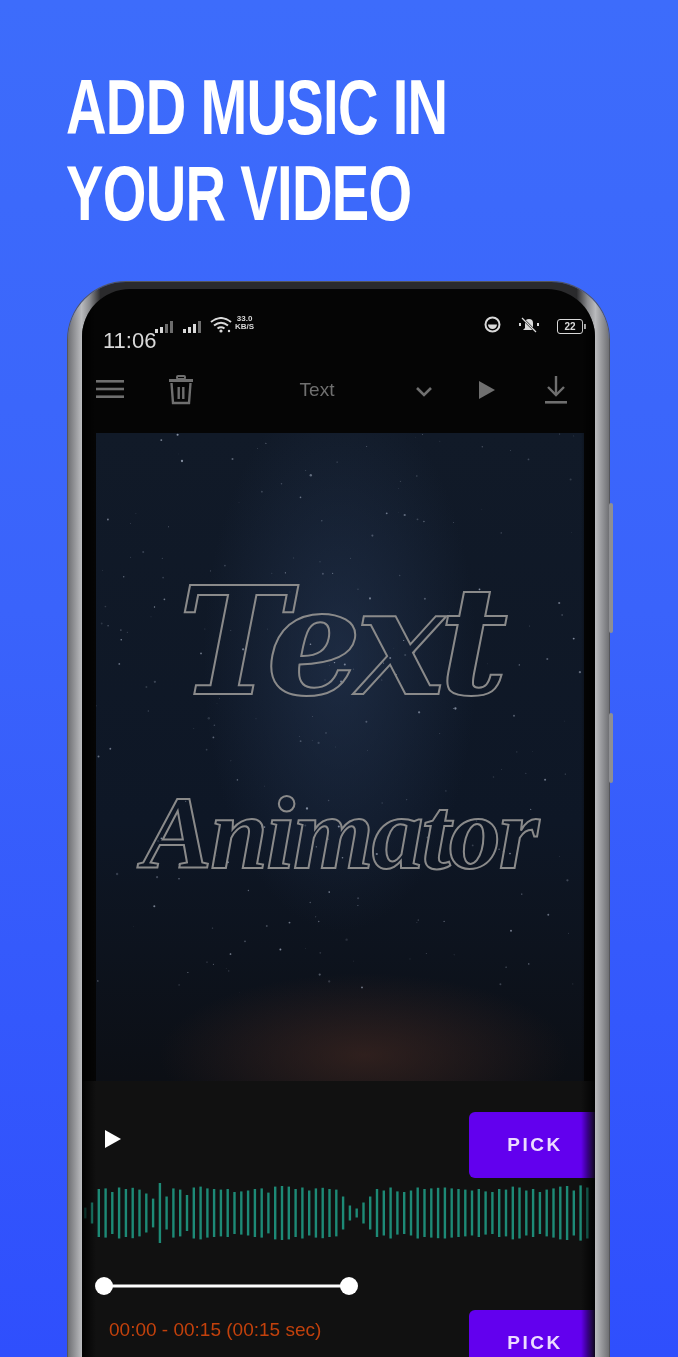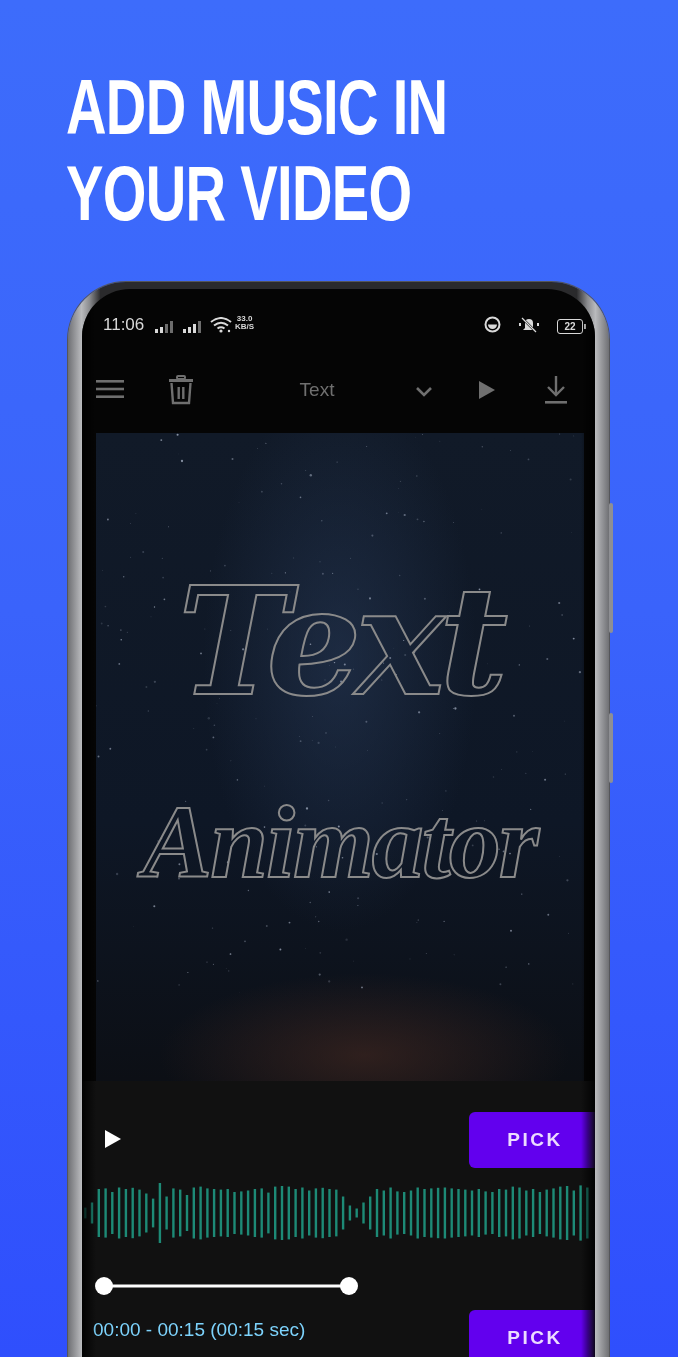--- a/index.html
+++ b/index.html
@@ -33,21 +33,21 @@
     border-radius:48px 48px 0 0; overflow:hidden; background:#050505;
   }
   .screen::before, .screen::after {
     content:""; position:absolute; top:0; bottom:0; width:14px; z-index:5; pointer-events:none;
   }
   .screen::before { left:0; background:linear-gradient(90deg, rgba(0,0,0,0.9), rgba(0,0,0,0)); }
   .screen::after { right:0; background:linear-gradient(270deg, rgba(0,0,0,0.9), rgba(0,0,0,0)); }
 
   
   .statusbar { position:absolute; left:0; top:22px; width:100%; height:28px; color:#d9d9d9; }
-  .sb-time { position:absolute; left:21px; top:4px; font-size:17px; }
+  .sb-time { position:absolute; left:21px; top:17px; font-size:22px; }
   .sb-signal { position:absolute; top:10px; height:12px; display:flex; align-items:flex-end; gap:2px; }
   .sb-signal i { display:block; width:3px; background:#d9d9d9; }
   .sb-signal i.dim { background:#6d6d6d; }
   .sb-sig1 { left:73px; } .sb-sig2 { left:101px; }
   .sb-wifi { position:absolute; left:128px; top:6px; }
   .sb-speed { position:absolute; left:153px; top:4px; font-size:8px; line-height:8px; font-weight:700; text-align:center; }
   .sb-right { position:absolute; right:12px; top:5px; display:flex; align-items:center; gap:18px; }
   .sb-battery { width:24px; height:13px; border:1.5px solid #d9d9d9; border-radius:3px; font-size:10px; font-weight:700; line-height:13px; text-align:center; color:#d9d9d9; position:relative; }
   .sb-battery::after { content:""; position:absolute; right:-4px; top:4px; width:2px; height:5px; background:#d9d9d9; }
 
@@ -67,38 +67,38 @@
       linear-gradient(180deg, #111a28 0%, #0e1726 60%, #0c0f15 100%);
     overflow:hidden;
   }
   .video svg.stars { position:absolute; left:0; top:0; }
   .title-text {
     position:absolute; left:0; width:100%; text-align:center;
     color:transparent; -webkit-text-stroke:2px #8a8a8a;
     font-family:"DejaVu Serif", serif; font-style:italic; font-weight:700;
   }
   .title-line1 { top:120px; font-size:150px; letter-spacing:-6px; }
-  .title-line2 { top:349px; font-size:104px; letter-spacing:-2px; font-family:"Liberation Serif", serif; }
+  .title-line2 { top:340px; font-size:104px; letter-spacing:-2px; font-family:"Liberation Serif", serif; }
 
   
   .panel { position:absolute; left:0; top:792px; width:100%; height:320px; background:#111111; }
   .audio-play { position:absolute; left:22px; top:48px; }
   .audio-name { position:absolute; left:69px; top:45px; font-size:21px; color:#e8e8e8; letter-spacing:0.3px; }
   .btn {
-    position:absolute; left:387px; width:140px; height:56px; border:none; border-radius:6px 0 0 6px;
+    position:absolute; left:387px; width:140px; height:66px; border:none; border-radius:6px 0 0 6px;
     background: linear-gradient(90deg, #6200ee 0%, #6200ee 85%, #a06cff 100%);
     color:#ecdcff; font-family:"Liberation Sans", sans-serif; font-weight:700; font-size:19px; letter-spacing:2.5px;
     padding:0 8px 0 16px; text-align:left;
   }
   .btn span { display:block; width:100px; text-align:center; }
   .btn-pick { top:31px; }
   .btn-done { top:229px; }
   .waveform { position:absolute; left:0; top:100px; width:513px; height:110px; }
   .range { position:absolute; left:0; top:190px; width:513px; height:30px; }
-  .duration { position:absolute; left:11px; top:238px; font-size:19px; color:#7dd3fc; }
+  .duration { position:absolute; left:27px; top:238px; font-size:19px; color:#c2410c; }
 </style>
 </head>
 <body>
 
 <h1 class="headline">
   <span>ADD MUSIC IN</span>
   <span>YOUR VIDEO</span>
 </h1>
 
 <div class="phone"></div>

